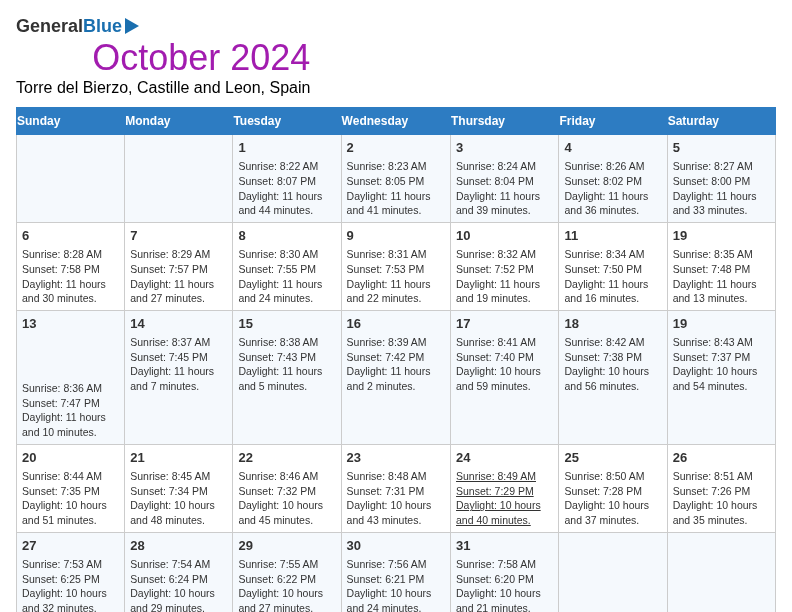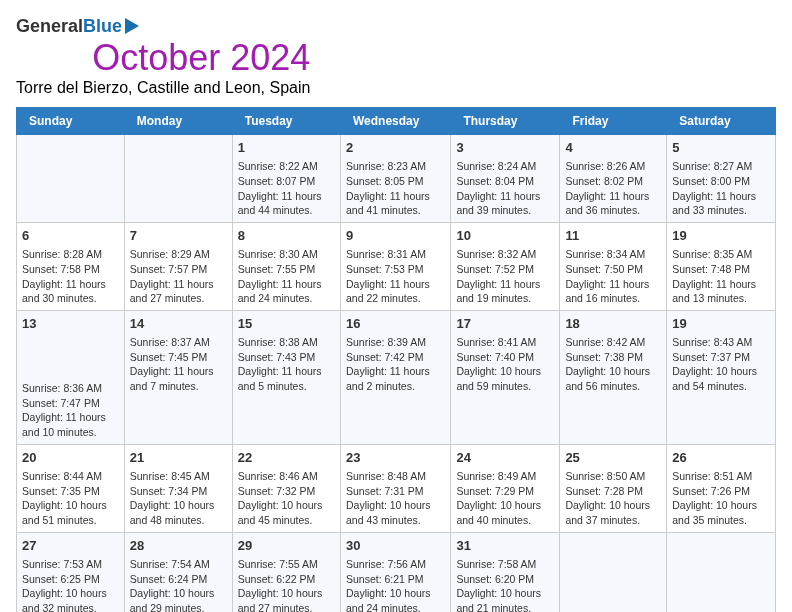--- a/index.html
+++ b/index.html
@@ -43,21 +43,21 @@
     .month-title { font-size: 36px; color: #a21caf; font-weight: normal; }
     .location-title { font-size: 16px; color: #000000; font-weight: normal; }
     table {
       width: 100%;
       border-collapse: collapse;
       font-size: 11px;
     }
     thead tr th {
       background: #2d7cc2;
       color: #fff;
-      padding: 6px 12px;
+      padding: 6px 0;
       text-align: left;
       font-size: 12px;
       border: 1px solid #2d7cc2;
     }
     tbody tr td {
       vertical-align: top;
       padding: 4px 5px;
       border: 1px solid #ccc;
       width: 113px;
       min-height: 80px;
@@ -246,21 +246,21 @@
 Daylight: 10 hours and 45 minutes.</div>
         </td>
         <td>
           <span class="day-num">23</span>
           <div class="cell-info" style="white-space: pre-line;">Sunrise: 8:48 AM
 Sunset: 7:31 PM
 Daylight: 10 hours and 43 minutes.</div>
         </td>
         <td>
           <span class="day-num">24</span>
-          <div class="cell-info" style="white-space: pre-line;">Sunrise: 8:49 AM
+          <div class="cell-info" style="white-space: pre-line; text-decoration: underline;">Sunrise: 8:49 AM
 Sunset: 7:29 PM
 Daylight: 10 hours and 40 minutes.</div>
         </td>
         <td>
           <span class="day-num">25</span>
           <div class="cell-info" style="white-space: pre-line;">Sunrise: 8:50 AM
 Sunset: 7:28 PM
 Daylight: 10 hours and 37 minutes.</div>
         </td>
         <td>

